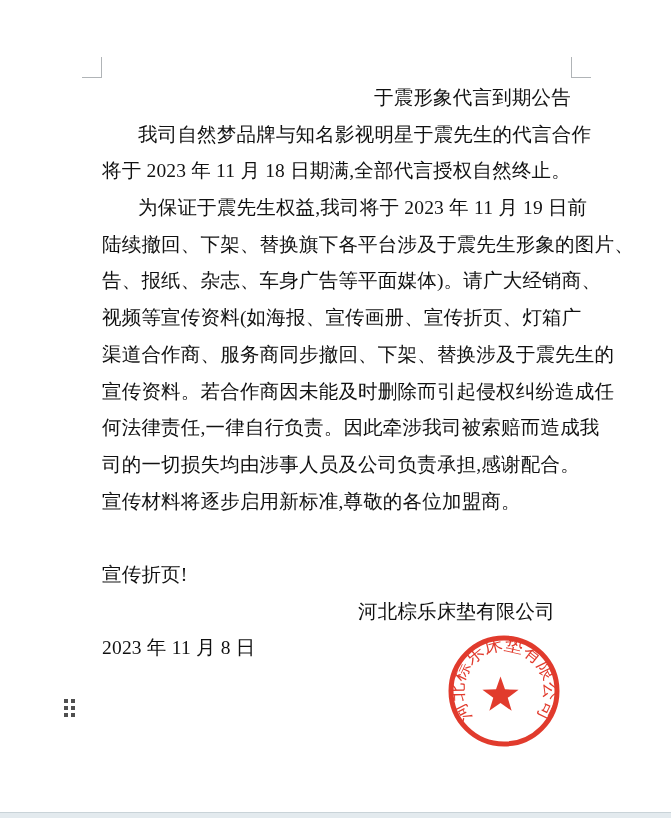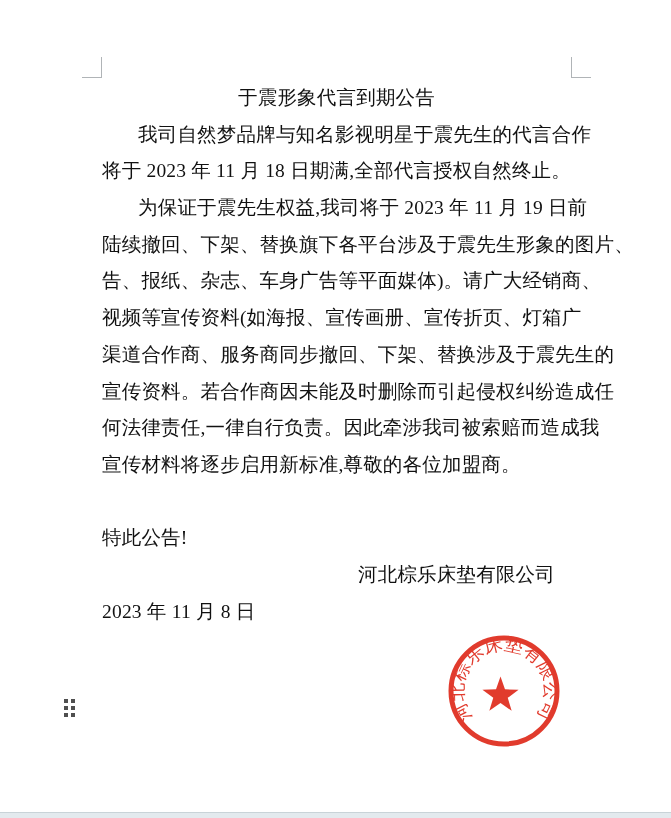--- a/index.html
+++ b/index.html
@@ -14,21 +14,21 @@
   .crop.tl-v{left:101px;top:57px;width:1px;height:21px;}
   .crop.tl-h{left:82px;top:77px;width:20px;height:1px;}
   .crop.tr-v{left:571px;top:57px;width:1px;height:21px;}
   .crop.tr-h{left:571px;top:77px;width:20px;height:1px;}
   
   .content{
     position:absolute;left:102px;top:80px;width:469px;
     font-size:19.5px;line-height:36.7px;letter-spacing:0.2px;
   }
   .line{height:36.7px;white-space:nowrap;overflow:visible;}
-  .line.center{text-align:center;}
+  .line.center{text-align:right;}
   .line.indent{text-indent:36px;}
   .line.right-co{text-align:right;padding-right:16px;}
   .line.right-date{text-align:left;padding-right:26px;}
   .line.blank{height:36.7px;}
   
   .dotgrid{position:absolute;left:64px;top:699px;width:12px;height:18px;}
   .dotgrid i{position:absolute;width:4px;height:4px;background:#4f4f4f;}
   .dotgrid i:nth-child(1){left:0;top:0;}
   .dotgrid i:nth-child(2){left:7px;top:0;}
   .dotgrid i:nth-child(3){left:0;top:7px;}
@@ -60,23 +60,24 @@
     <div class="line center">于震形象代言到期公告</div>
     <div class="line indent">我司自然梦品牌与知名影视明星于震先生的代言合作</div>
     <div class="line">将于 2023 年 11 月 18 日期满,全部代言授权自然终止。</div>
     <div class="line indent">为保证于震先生权益,我司将于 2023 年 11 月 19 日前</div>
     <div class="line">陆续撤回、下架、替换旗下各平台涉及于震先生形象的图片、</div>
     <div class="line">告、报纸、杂志、车身广告等平面媒体)。请广大经销商、</div>
     <div class="line">视频等宣传资料(如海报、宣传画册、宣传折页、灯箱广</div>
     <div class="line">渠道合作商、服务商同步撤回、下架、替换涉及于震先生的</div>
     <div class="line">宣传资料。若合作商因未能及时删除而引起侵权纠纷造成任</div>
     <div class="line">何法律责任,一律自行负责。因此牵涉我司被索赔而造成我</div>
+    <div class="line">司的一切损失均由涉事人员及公司负责承担,感谢配合。</div>
     <div class="line">宣传材料将逐步启用新标准,尊敬的各位加盟商。</div>
     <div class="line blank"></div>
-    <div class="line">特此公告!</div>
+    <div class="line">宣传折页!</div>
     <div class="line right-co">河北棕乐床垫有限公司</div>
     <div class="line right-date">2023 年 11 月 8 日</div>
   </div>
 
   <div class="dotgrid">
     <i></i>
       <i></i>
       <i></i>
       <i></i>
       <i></i>

